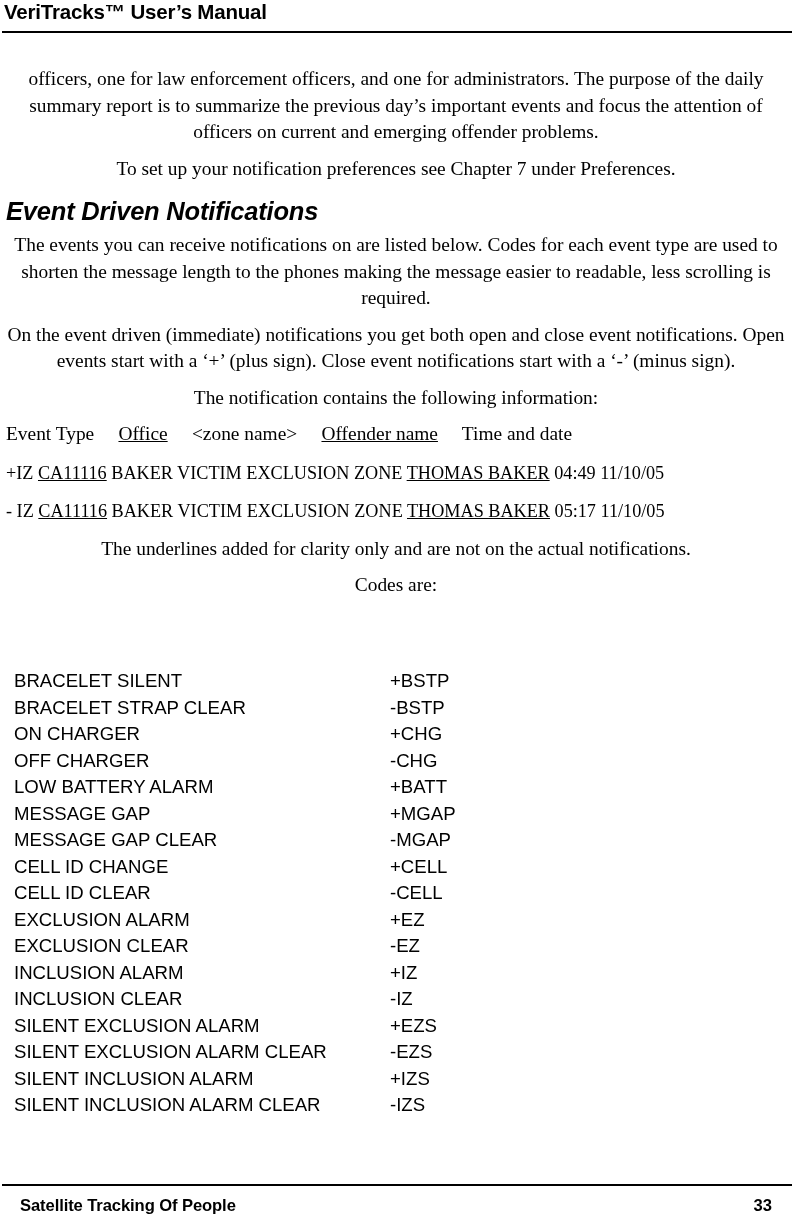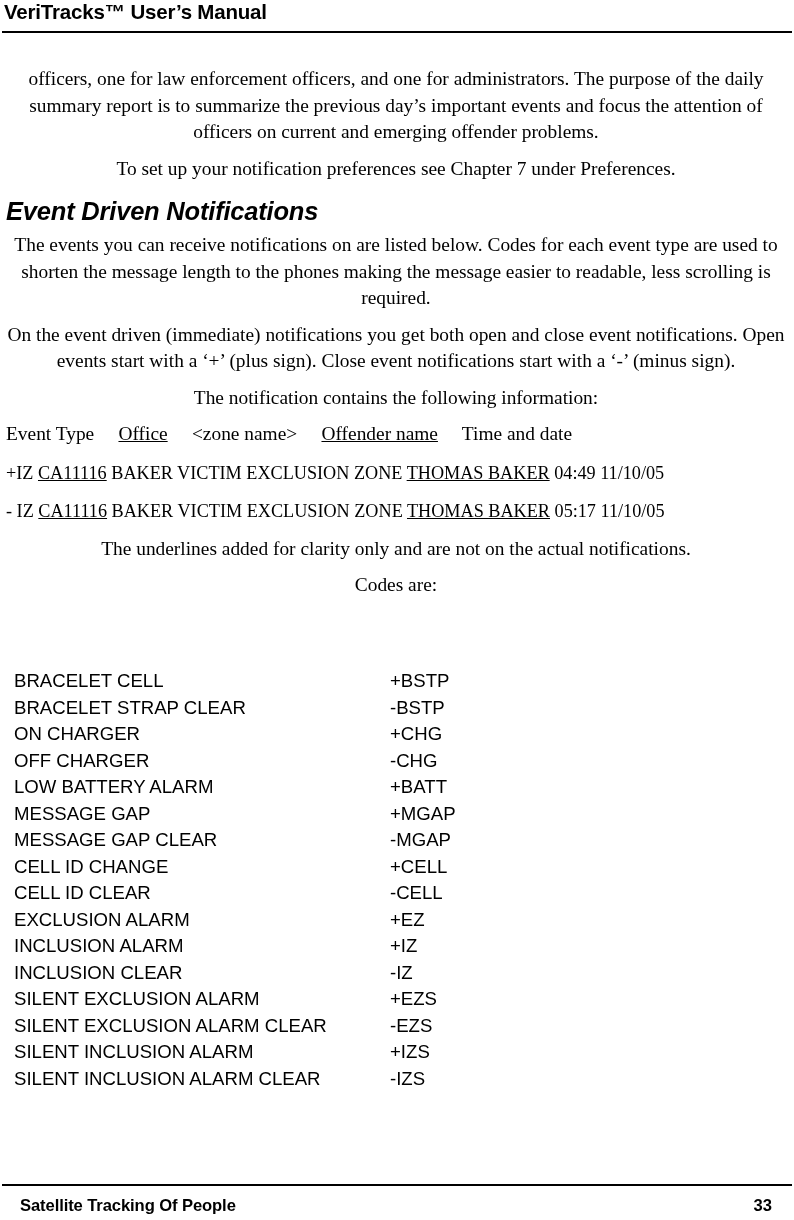--- a/index.html
+++ b/index.html
@@ -187,21 +187,21 @@
 
     <p class="body">The underlines added for clarity only and are not on the actual notifications.</p>
 
     <p class="body">Codes are:</p>
 
   </div>
 
   <table class="codes-table">
     <tbody>
       <tr>
-        <td class="name">BRACELET CELL</td>
+        <td class="name">BRACELET SILENT</td>
         <td class="code">+BSTP</td>
       </tr>
       <tr>
         <td class="name">BRACELET STRAP CLEAR</td>
         <td class="code">-BSTP</td>
       </tr>
       <tr>
         <td class="name">ON CHARGER</td>
         <td class="code">+CHG</td>
       </tr>
@@ -225,20 +225,24 @@
         <td class="name">CELL ID CHANGE</td>
         <td class="code">+CELL</td>
       </tr>
       <tr>
         <td class="name">CELL ID CLEAR</td>
         <td class="code">-CELL</td>
       </tr>
       <tr>
         <td class="name">EXCLUSION ALARM</td>
         <td class="code">+EZ</td>
+      </tr>
+      <tr>
+        <td class="name">EXCLUSION CLEAR</td>
+        <td class="code">-EZ</td>
       </tr>
       <tr>
         <td class="name">INCLUSION ALARM</td>
         <td class="code">+IZ</td>
       </tr>
       <tr>
         <td class="name">INCLUSION CLEAR</td>
         <td class="code">-IZ</td>
       </tr>
       <tr>

